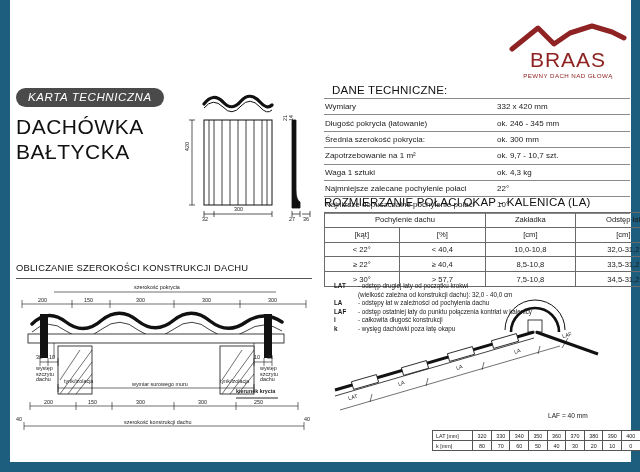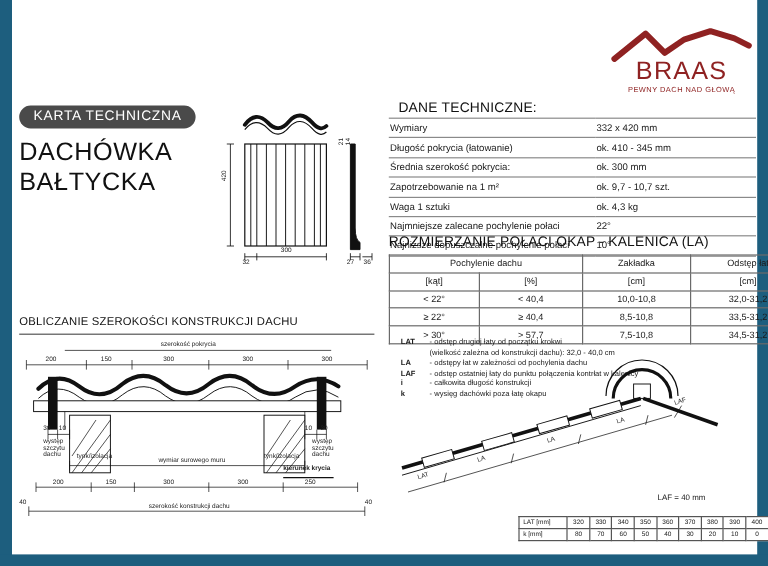--- a/index.html
+++ b/index.html
@@ -20,21 +20,21 @@
   .logo svg{display:block;}
   .logo-word{position:absolute;left:0;top:26px;width:120px;text-align:center;
              font-size:21px;font-weight:normal;color:#8f2222;letter-spacing:1px;
              font-family:"Liberation Sans",sans-serif;}
   .logo-tag{position:absolute;left:0;top:50px;width:120px;text-align:center;
             font-size:6.2px;color:#8f2222;letter-spacing:.4px;}
 
   
   .badge{position:absolute;left:16px;top:88px;height:19px;line-height:19px;
          padding:0 12px;background:#4a4a4a;color:#fff;border-radius:10px;
-         font-size:11.5px;letter-spacing:.6px;}
+         font-size:11.5px;letter-spacing:.6px;font-style:italic;}
   .prodname{position:absolute;left:16px;top:114px;width:180px;
             font-size:21px;line-height:25px;letter-spacing:.5px;color:#111;}
 
   
   .sec-h{position:absolute;font-size:11.5px;letter-spacing:.2px;color:#111;}
   .rule{position:absolute;background:#555;height:1px;}
 
   
   table{border-collapse:collapse;font-size:8px;color:#1a1a1a;}
   .t-tech{position:absolute;left:324px;top:98px;width:306px;}
@@ -142,21 +142,21 @@
 
   <div class="sec-h" style="left:332px;top:84px;">DANE TECHNICZNE:</div>
   <table class="t-tech">
     <tbody id="tech-body">
         <tr>
           <td>Wymiary</td>
           <td class="v">332 x 420 mm</td>
         </tr>
         <tr>
           <td>Długość pokrycia (łatowanie)</td>
-          <td class="v">ok. 410 - 345 mm</td>
+          <td class="v">ok. 246 - 345 mm</td>
         </tr>
         <tr>
           <td>Średnia szerokość pokrycia:</td>
           <td class="v">ok. 300 mm</td>
         </tr>
         <tr>
           <td>Zapotrzebowanie na 1 m²</td>
           <td class="v">ok. 9,7 - 10,7 szt.</td>
         </tr>
         <tr>

